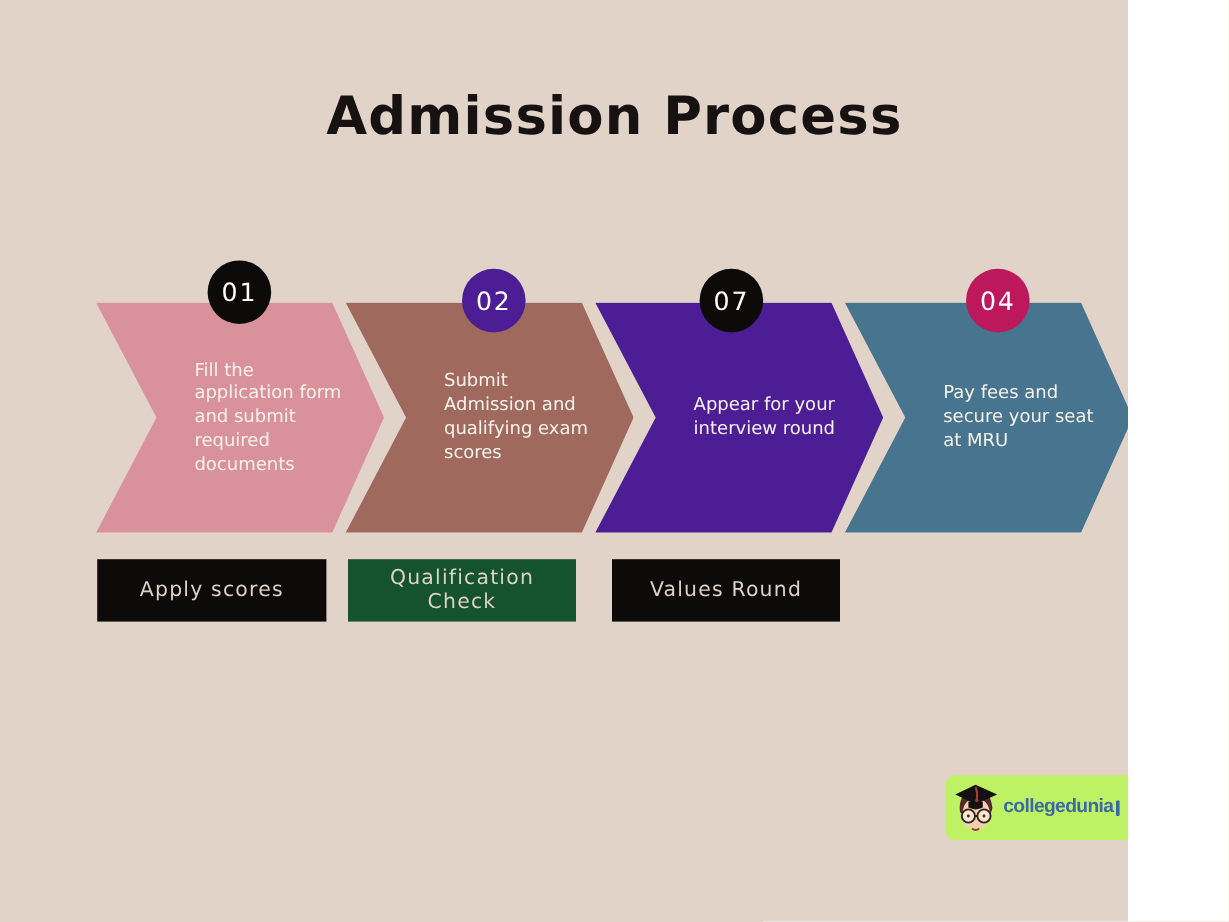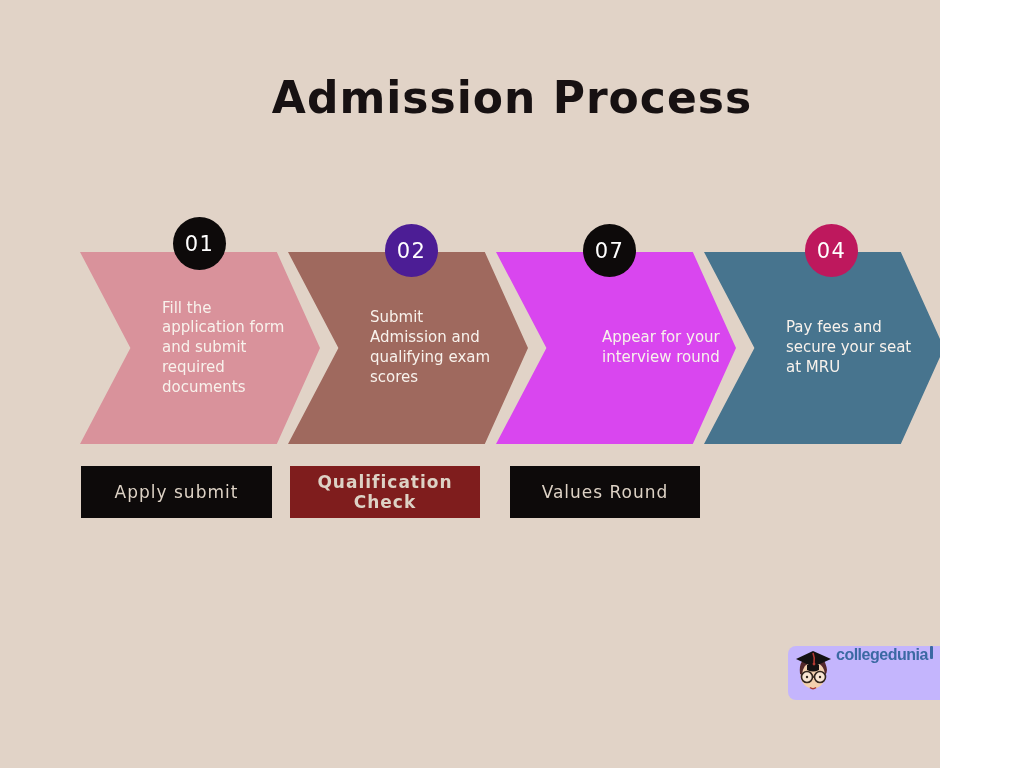--- a/index.html
+++ b/index.html
@@ -72,24 +72,24 @@
   }
   .label-box.b1 { left: 81px;  width: 191px; }
   .label-box.b2 { left: 290px; width: 190px; }
   .label-box.b3 { left: 498px; width: 190px; }
   .label-box.b4 { left: 704px; width: 190px; }
   
   .logo {
     position: absolute;
     right: 0; top: 646px;
     width: 152px; height: 54px;
-    background: #c4b5fd;
+    background: #bef264;
     border-radius: 8px 0 0 8px;
     display: flex;
-    align-items: flex-start;
+    align-items: center;
     padding-left: 4px;
     overflow: hidden;
   }
   .logo svg { width: 44px; height: 48px; flex: 0 0 auto; }
   .logo-text {
     font-family: "Liberation Sans", sans-serif;
     font-weight: 700;
     font-size: 16px;
     letter-spacing: -0.5px;
     white-space: nowrap;
@@ -112,37 +112,37 @@
     <div class="chevron-text">Fill the
 application form
 and submit
 required
 documents</div>
   </div>
   <div class="num-circle c1" style="background-color: rgb(13, 10, 10); color: rgb(255, 255, 255);">
     <span>01</span>
   </div>
   <div class="label-box b1" style="background-color: rgb(13, 10, 10); color: rgb(221, 210, 197);">
-    <span>Apply submit</span>
+    <span>Apply scores</span>
   </div>
 
   <div class="chevron s2" style="background-color: rgb(159, 105, 94);">
     <div class="chevron-text">Submit
 Admission and
 qualifying exam
 scores</div>
   </div>
   <div class="num-circle c2" style="background-color: #4c1d95; color: rgb(255, 255, 255);">
     <span>02</span>
   </div>
-  <div class="label-box b2" style="background-color: #7f1d1d; color: rgb(221, 210, 197); font-weight: bold;">
+  <div class="label-box b2" style="background-color: #14532d; color: rgb(221, 210, 197);">
     <span>Qualification Check</span>
   </div>
 
-  <div class="chevron s3" style="background-color: #d946ef; justify-content: flex-end;">
+  <div class="chevron s3" style="background-color: #4c1d95;">
     <div class="chevron-text">Appear for your
 interview round</div>
   </div>
   <div class="num-circle c3" style="background-color: rgb(13, 10, 10); color: rgb(255, 255, 255);">
     <span>07</span>
   </div>
   <div class="label-box b3" style="background-color: rgb(13, 10, 10); color: rgb(221, 210, 197); margin-left: 12px;">
     <span>Values Round</span>
   </div>
 

